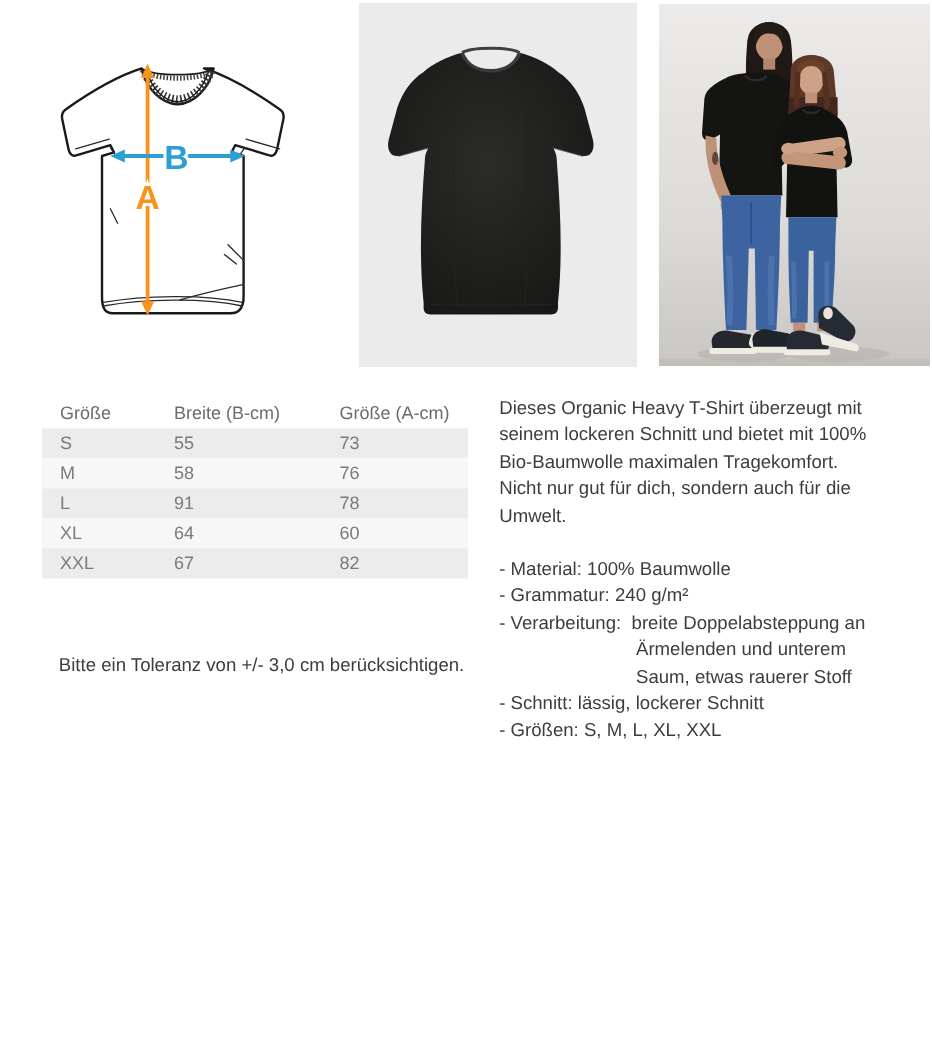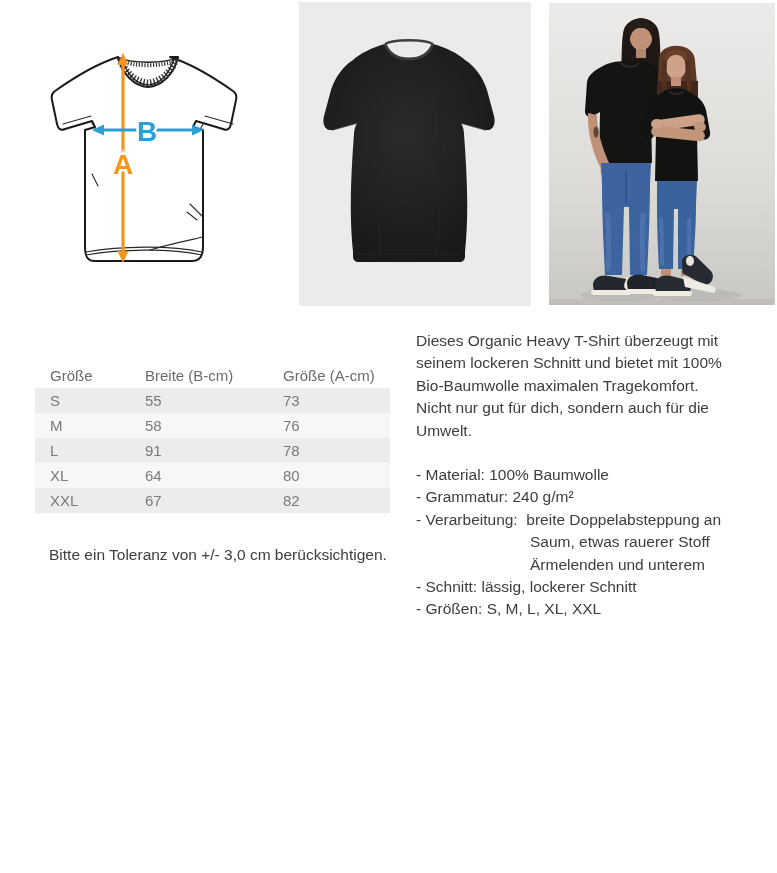--- a/index.html
+++ b/index.html
@@ -8,21 +8,21 @@
   figure{margin:0;padding:0;}
 
   
   .media{position:absolute;}
   .media-diagram{left:40px;top:44px;width:220px;height:222px;}
   .media-product{left:299px;top:2px;width:232px;height:304px;}
   .media-models{left:549px;top:3px;width:226px;height:302px;}
   .media svg{display:block;}
 
   
-  .size-table{position:absolute;left:35px;top:362px;width:355px;
+  .size-table{position:absolute;left:35px;top:331px;width:355px;
               font-size:15px;color:#7a7a7a;}
   .trow{display:grid;grid-template-columns:110px 138px 107px;align-items:center;height:25px;}
   .trow.thead{height:26px;color:#6b6b6b;}
   .trow .c1{padding-left:15px;}
   .trow.stripe-a{background:#ececec;}
   .trow.stripe-b{background:#f7f7f7;}
 
   .tolerance{position:absolute;left:33px;top:530px;width:380px;
              font-size:15.5px;color:#3d3d3d;margin:16px;}
 
@@ -203,41 +203,41 @@
       <div class="c3">76</div>
     </div>
     <div class="trow stripe-a">
       <div class="c1">L</div>
       <div class="c2">91</div>
       <div class="c3">78</div>
     </div>
     <div class="trow stripe-b">
       <div class="c1">XL</div>
       <div class="c2">64</div>
-      <div class="c3">80</div>
+      <div class="c3">60</div>
     </div>
     <div class="trow stripe-a">
       <div class="c1">XXL</div>
       <div class="c2">67</div>
       <div class="c3">82</div>
     </div>
   </div>
 
   <p class="tolerance">Bitte ein Toleranz von +/- 3,0 cm berücksichtigen.</p>
 
   <div class="desc">
     <p>Dieses Organic Heavy T-Shirt überzeugt mit
 seinem lockeren Schnitt und bietet mit 100%
 Bio-Baumwolle maximalen Tragekomfort.
 Nicht nur gut für dich, sondern auch für die
 Umwelt.</p>
     <div class="spec-list">
       <div class="line">- Material: 100% Baumwolle</div>
       <div class="line">- Grammatur: 240 g/m²</div>
       <div class="line">- Verarbeitung:  breite Doppelabsteppung an</div>
+      <div class="line indent">Ärmelenden und unterem</div>
       <div class="line indent">Saum, etwas rauerer Stoff</div>
-      <div class="line indent">Ärmelenden und unterem</div>
       <div class="line">- Schnitt: lässig, lockerer Schnitt</div>
       <div class="line">- Größen: S, M, L, XL, XXL</div>
     </div>
   </div>
 
 </div>
 
 </body></html>

